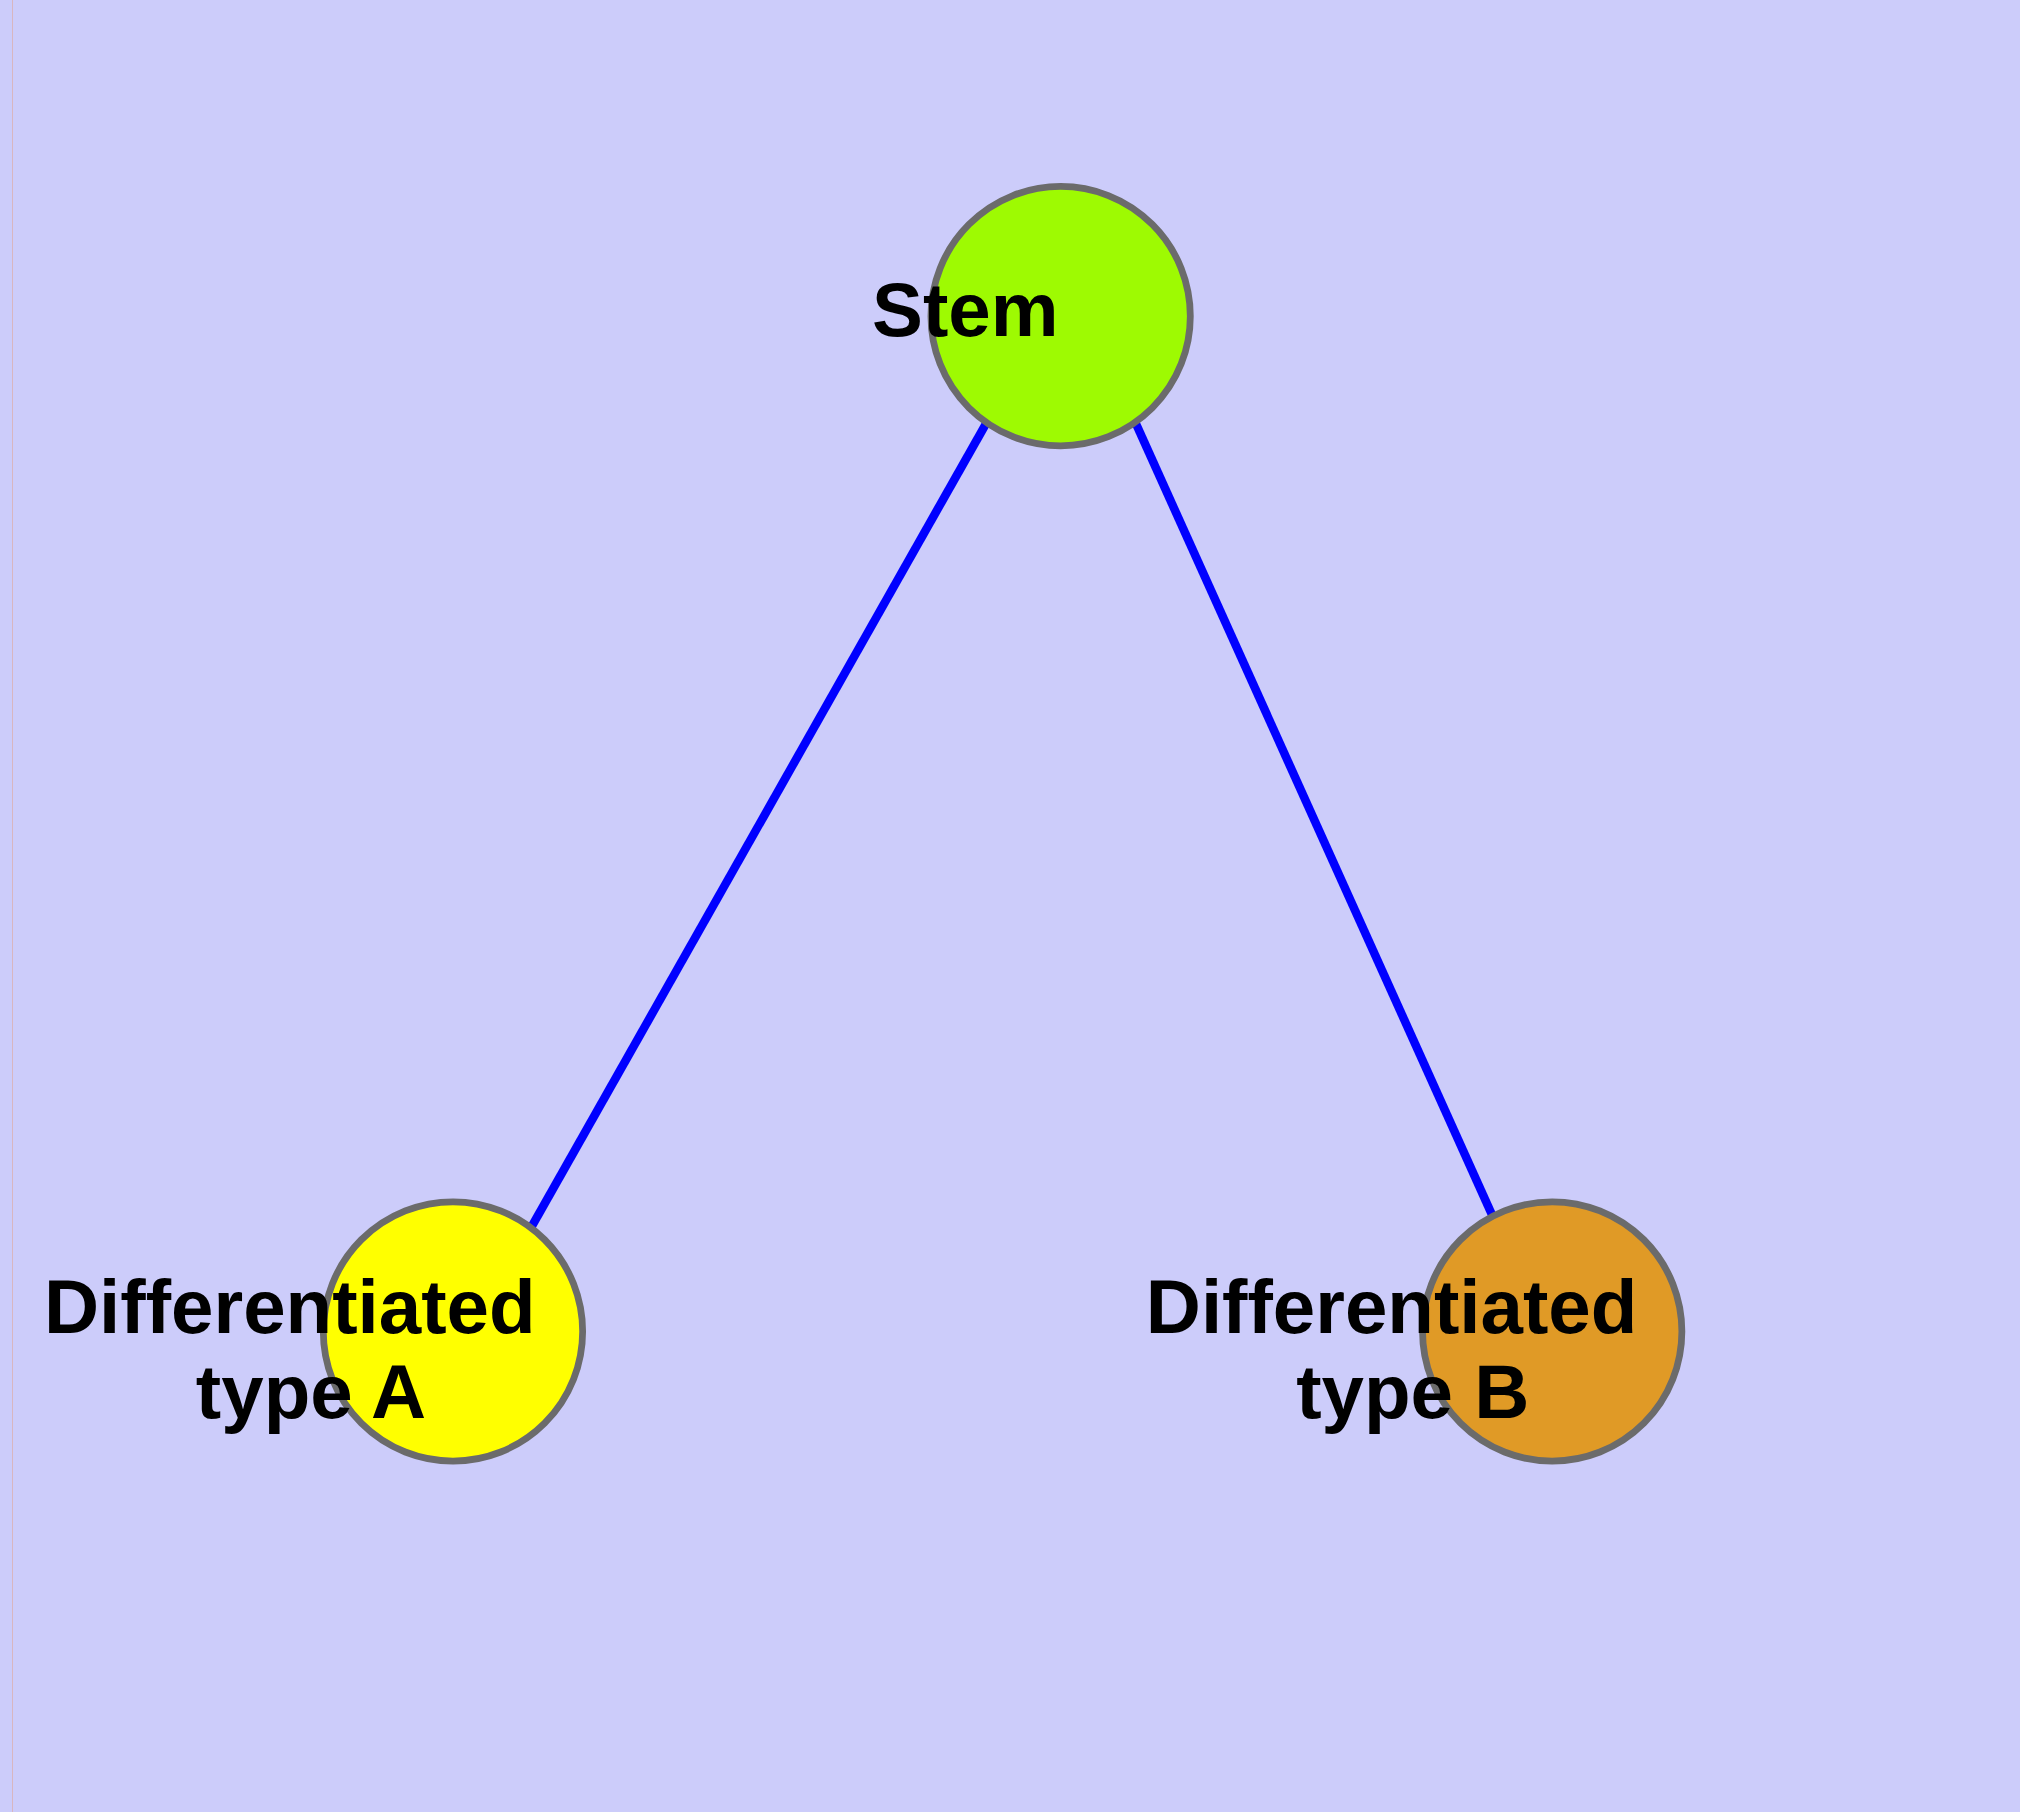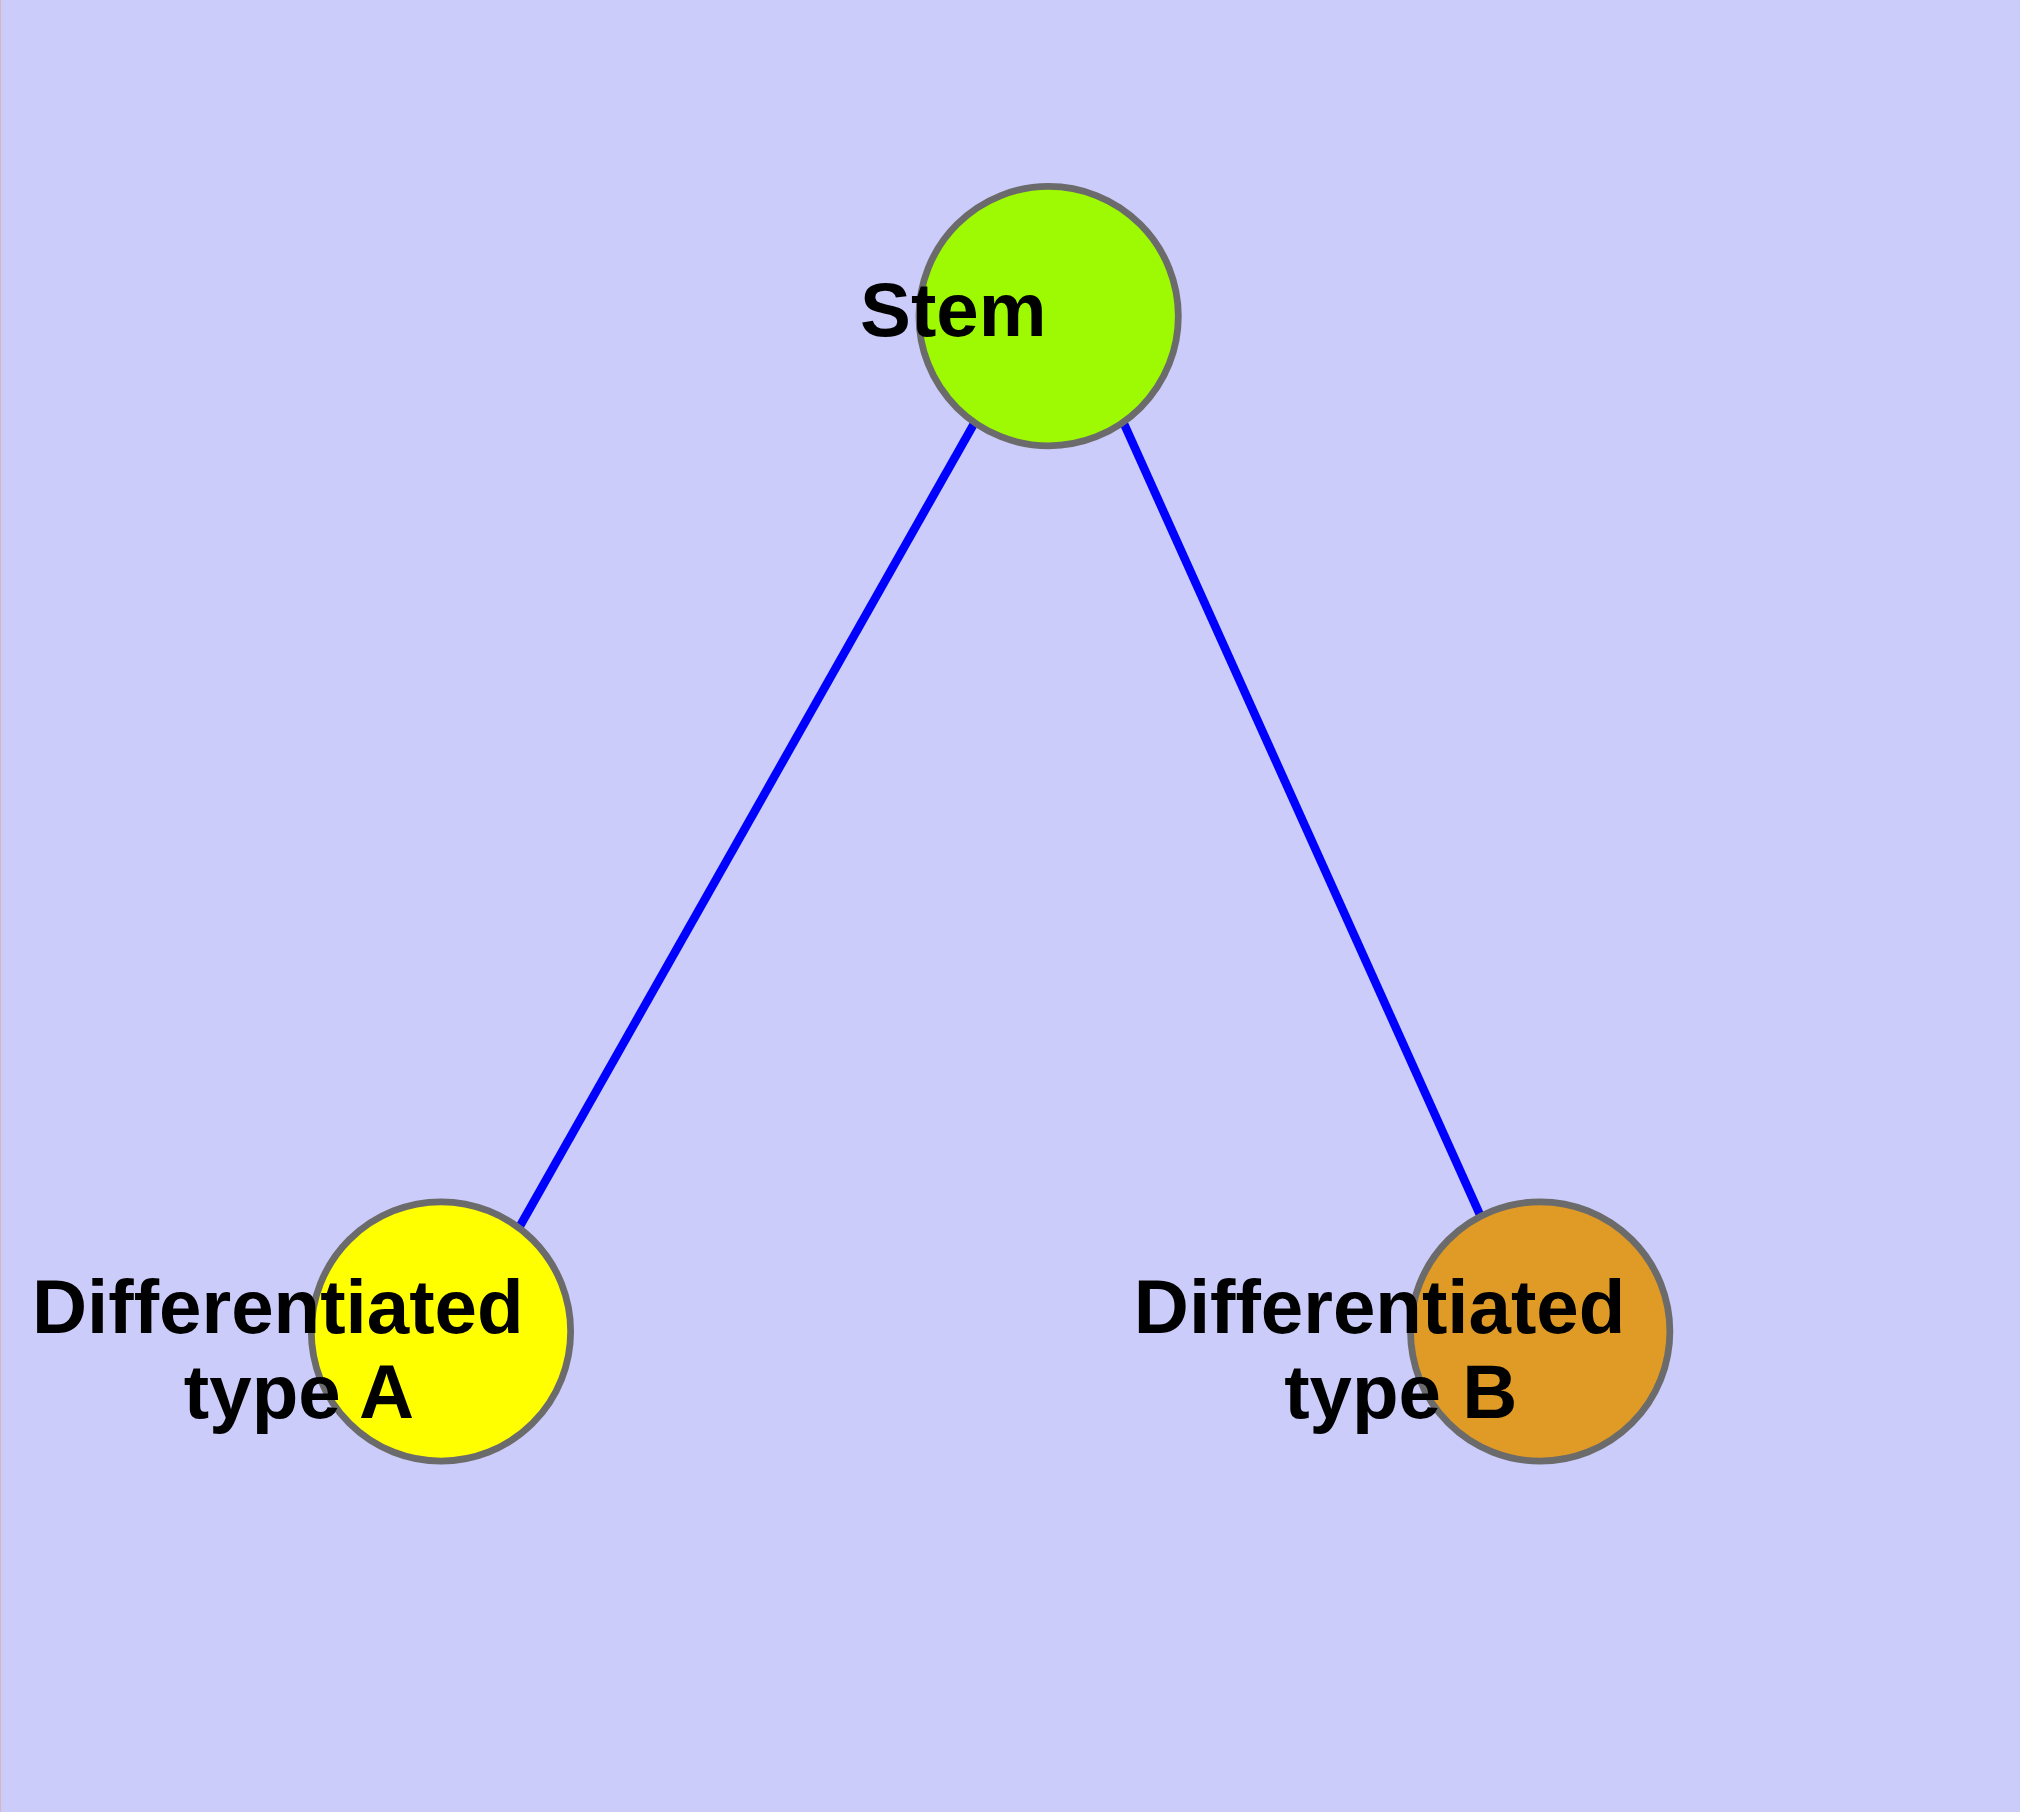--- a/index.html
+++ b/index.html
@@ -31,21 +31,21 @@
     fill: #000000;
     text-anchor: middle;
     dominant-baseline: middle;
     paint-order: normal;
     white-space: pre;
   }
 </style>
 </head>
 <body>
 
-<div id="canvas" style="width: 1995px; height: 1812px; background: #f97316;">
+<div id="canvas" style="width: 1995px; height: 1812px; background: #f97316; margin-left: 12px;">
   <svg id="graph-svg" viewBox="0 0 2384 2138" xmlns="http://www.w3.org/2000/svg">
 
     <rect x="0" y="0" width="2384" height="2138" fill="#ccccfa"></rect>
 
     <g>
       <line x1="1150" y1="498" x2="613" y2="1447" stroke="#0000ff" stroke-width="10" stroke-linecap="butt"></line>
       <line x1="1325" y1="498" x2="1749" y2="1440" stroke="#0000ff" stroke-width="10" stroke-linecap="butt"></line>
     </g>
 
     <g>

